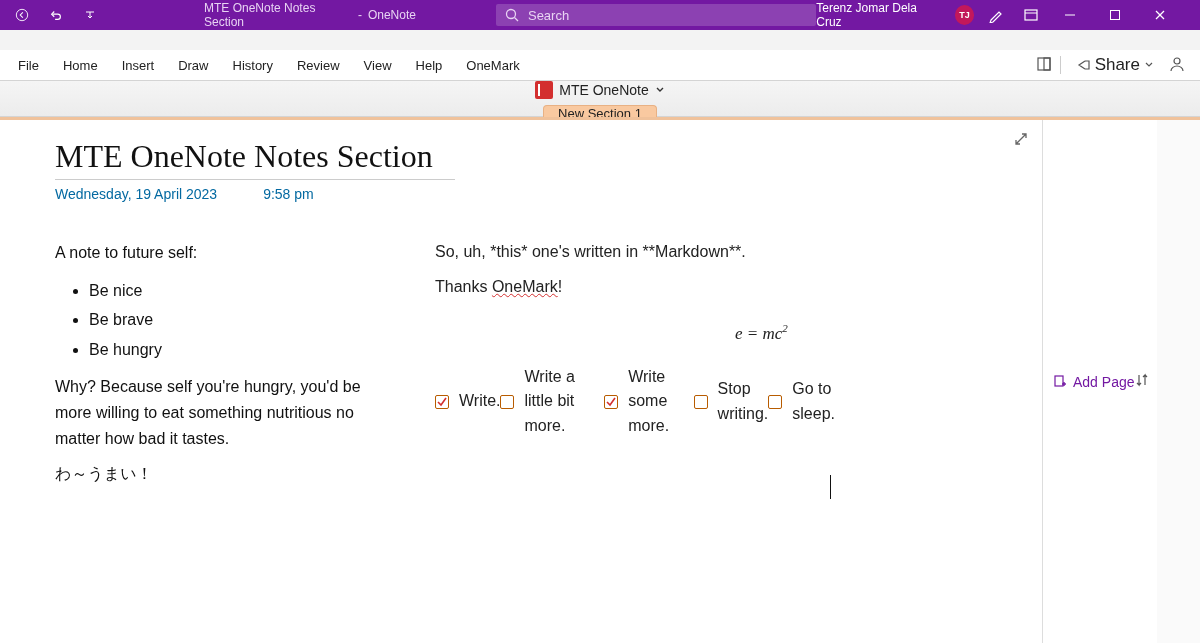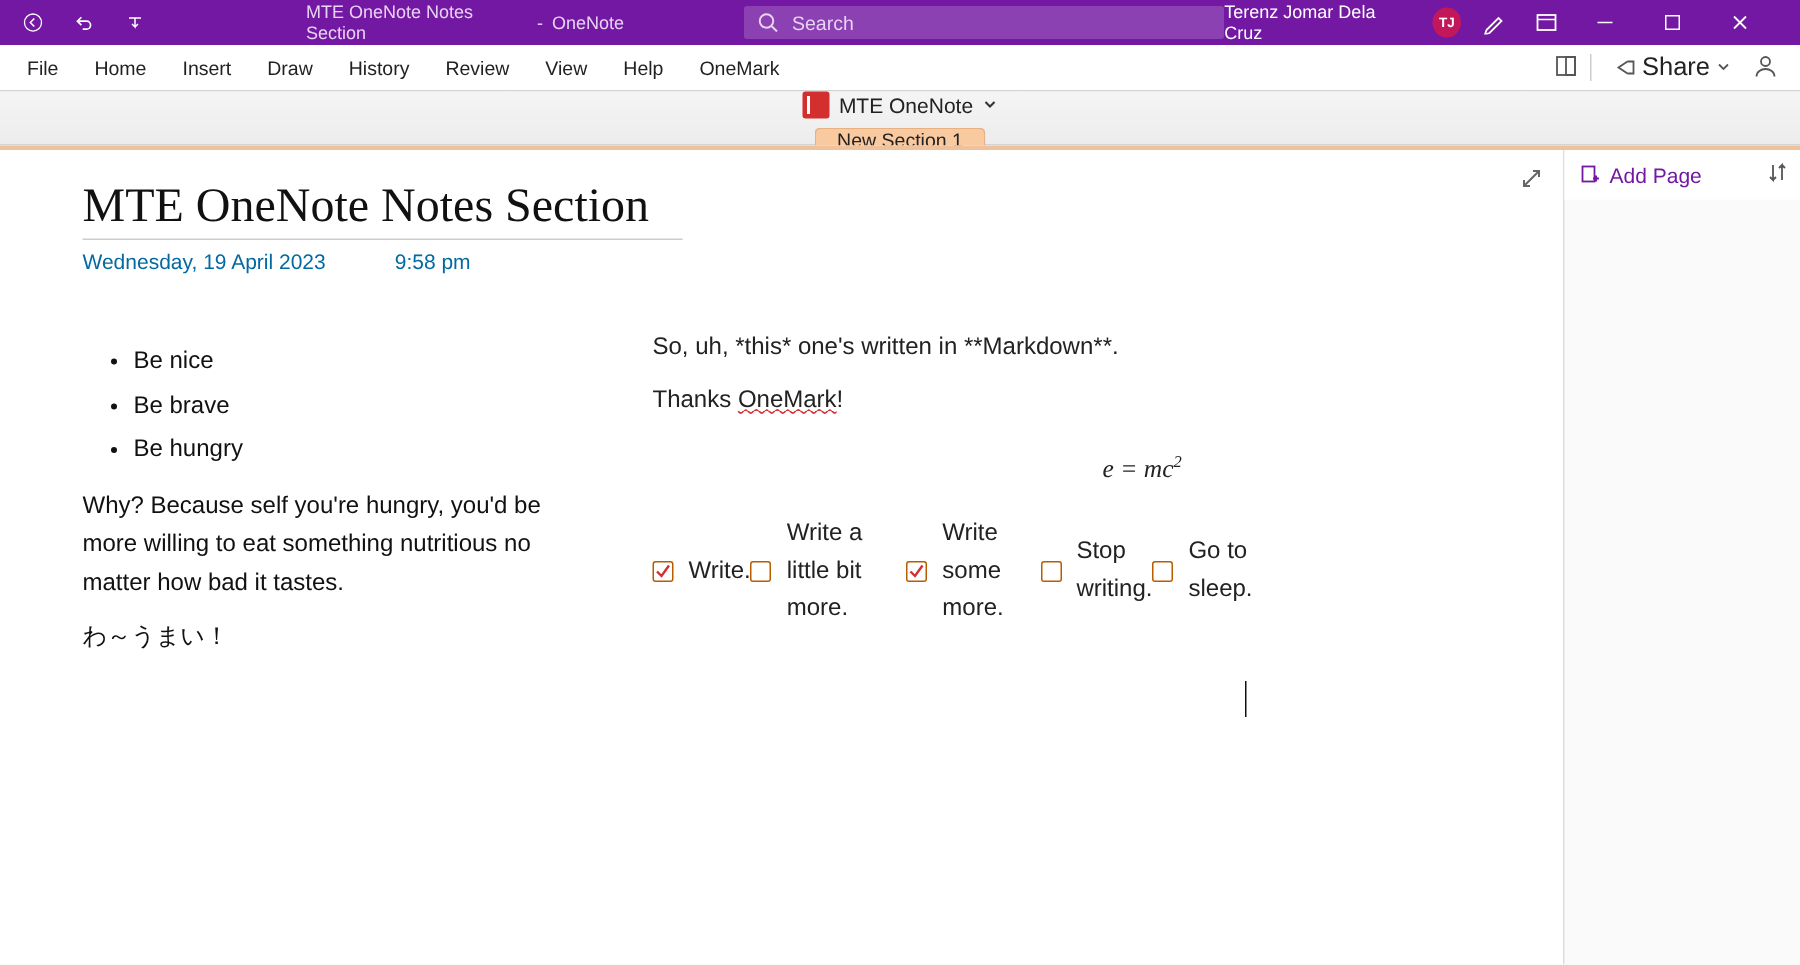--- a/index.html
+++ b/index.html
@@ -47,20 +47,21 @@
 .win-btn svg { stroke: #fff; fill: none; }
 
 
 .ribbon {
   height: 28px;
   background: #fff;
   border-bottom: 1px solid #d4d4d4;
   display: flex;
   align-items: center;
   padding: 15px 6px;
+  margin-top: 20px;
 }
 .ribbon-tab { padding: 0 12px; height: 28px; display: flex; align-items: center; font-size: 13px; cursor: pointer; }
 .ribbon-right { margin-left: auto; display: flex; align-items: center; gap: 8px; padding-right: 8px; }
 .share-btn { display: flex; align-items: center; gap: 4px; font-size: 17px; cursor: pointer; padding: 2px 6px; border-radius: 3px; }
 .icon16 { width: 16px; height: 16px; }
 
 
 .nbbar {
   height: 36px;
   background: linear-gradient(#f5f5f5,#ececec);
@@ -124,21 +125,21 @@
 .chk { width:14px; height:14px; border:1.5px solid #b85c00; border-radius:2px; display:flex; align-items:center; justify-content:center; flex-shrink:0; }
 .chk.done { background: #fff; }
 .chk.done svg { stroke:#d32f2f; }
 .expand-icon { position:absolute; top:12px; right:14px; cursor:pointer; }
 .cursor-bar { width:1px; height:24px; background:#111; margin-left: 395px; margin-top: 36px; }
 
 
 .page-panel {
   width: 158px;
   border-left: 1px solid #ddd;
-  display:flex; flex-direction:column;
+  display:flex; flex-direction:row;
   background:#fafafa;
 }
 .pp-head { display:flex; align-items:center; justify-content:space-between; padding: 8px 8px 8px 10px; background:#fff; }
 .add-page { display:flex; align-items:center; gap:6px; color:#7318a2; font-size:14px; cursor:pointer; }
 .add-page svg { stroke:#7318a2; }
 .sort-btn { cursor:pointer; }
 .page-item {
   background:#ececec;
   border-left: 3px solid #7318a2;
   height: 28px; display:flex; align-items:center;
@@ -297,20 +298,21 @@
     </div>
     <div class="page-title">MTE OneNote Notes Section</div>
     <div class="title-rule"></div>
     <div class="page-meta">
       <span>Wednesday, 19 April 2023</span>
       <span>9:58 pm</span>
     </div>
 
     <div class="note-body">
       <div class="col">
+        <p>A note to future self:</p>
         <ul id="bullets">
             <li>Be nice</li>
             <li>Be brave</li>
             <li>Be hungry</li>
           </ul>
         <p>Why? Because self you're hungry, you'd be more willing to eat something nutritious no matter how bad it tastes.</p>
         <p>わ～うまい！</p>
       </div>
 
       <div class="col2">

